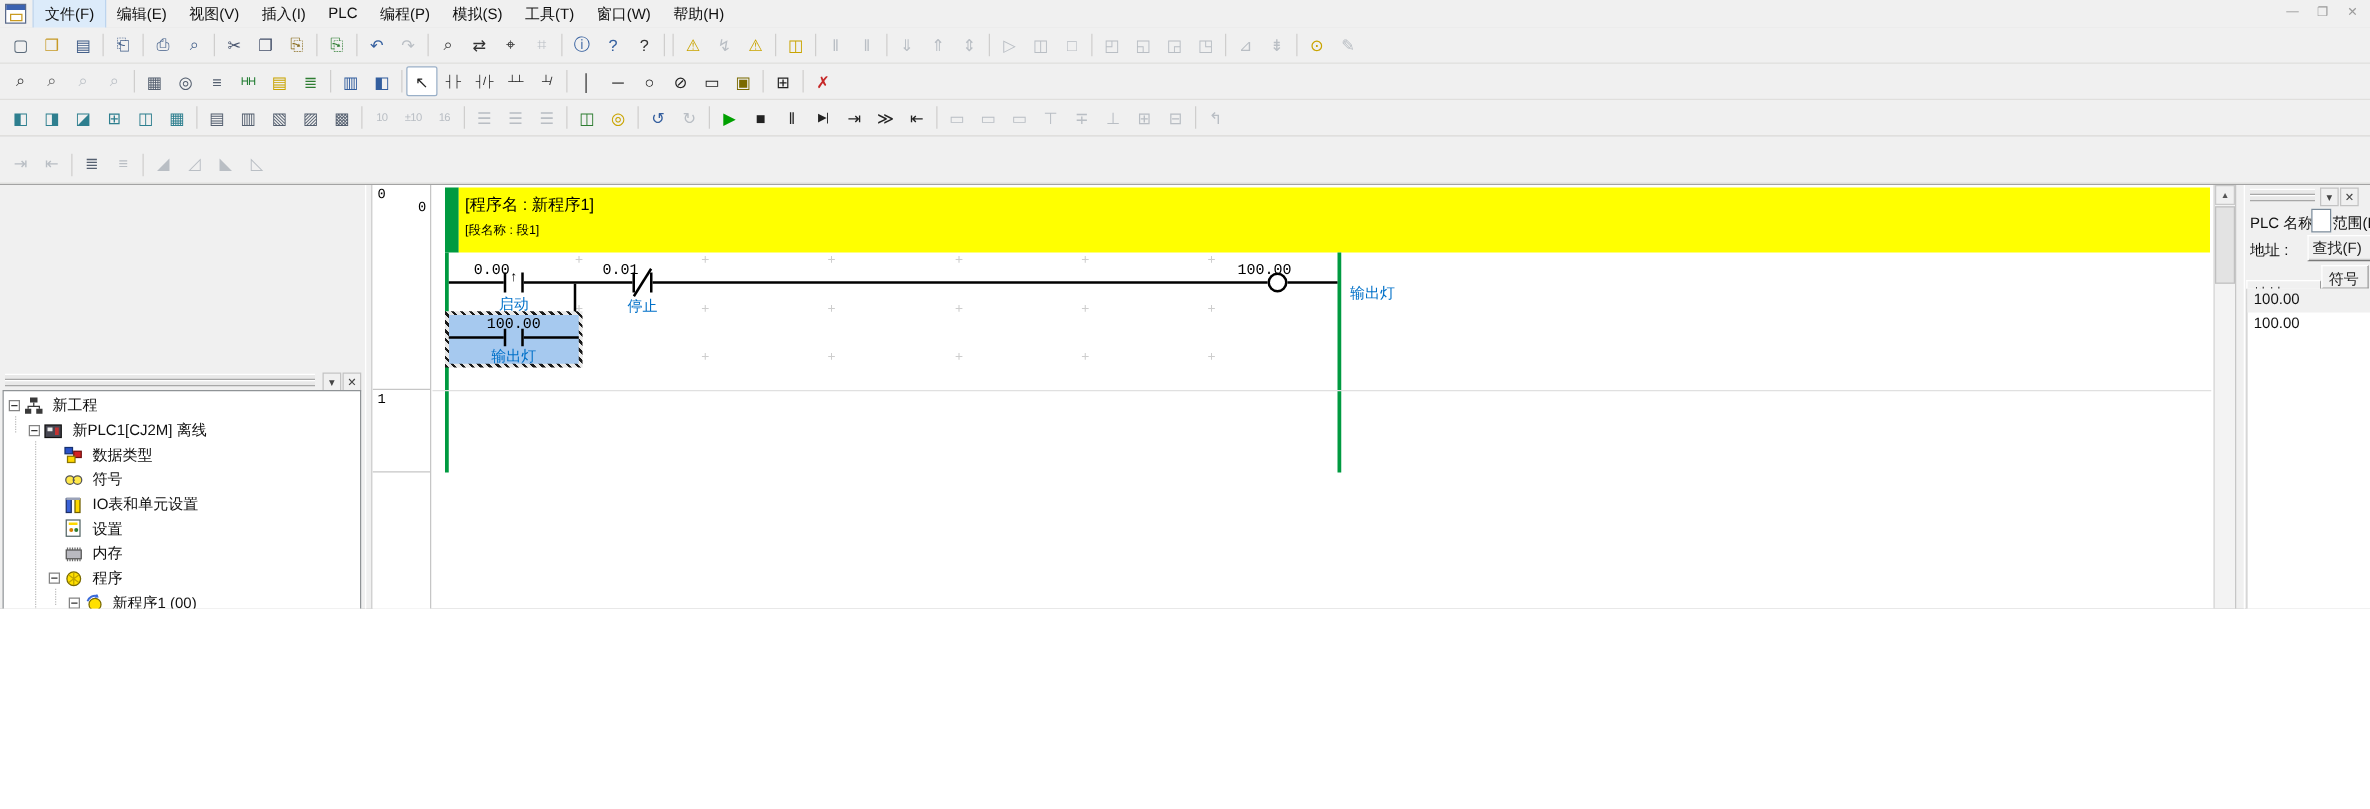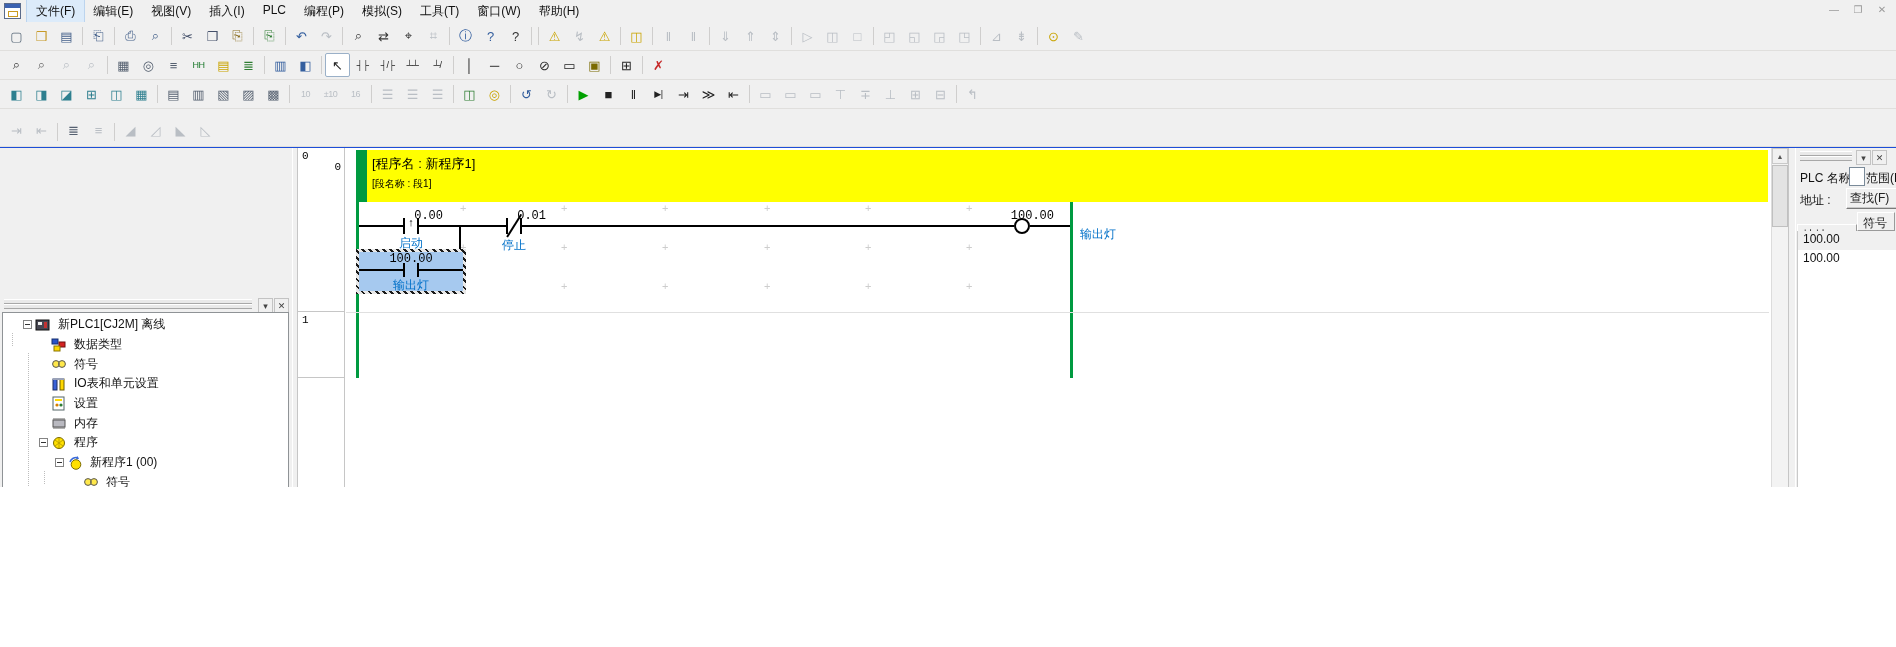--- a/index.html
+++ b/index.html
@@ -1,16 +1,16 @@
 <!DOCTYPE html>
 <html><head>
 <meta charset="utf-8">
 <style>
   html,body{margin:0;padding:0;background:#fff;}
-  .app{position:relative;width:1896px;height:487px;background:#1d4ed8;overflow:hidden;
+  .app{position:relative;width:1896px;height:487px;background:#a3a3a3;overflow:hidden;
        font-family:"Liberation Sans",sans-serif;font-size:12px;color:#222;-webkit-font-smoothing:antialiased;}
   
   .menubar{position:absolute;left:0;top:0;width:1896px;height:22px;background:#f0f0f0;
            border-bottom:1px solid #e2e2e2;display:flex;align-items:center;}
   .appicon{width:15px;height:14px;margin:0 6px 0 4px;background:#fff;border:1px solid #5a6a8a;position:relative;flex:none;}
   .appicon:before{content:"";position:absolute;left:0;top:0;right:0;height:4px;background:#3c62b0;}
   .appicon:after{content:"";position:absolute;left:3px;top:7px;width:8px;height:4px;border:1px solid #c99a20;}
   .mi{padding:3px 9px;font-size:12px;color:#111;cursor:default;}
   .mi.hl{background:#dcebfa;outline:1px solid #bcd4ee;}
   .winctl{position:absolute;right:6px;top:2px;display:flex;gap:8px;}
@@ -40,21 +40,21 @@
   .ic{width:16px;height:16px;flex:none;margin-right:4px;}
   .ic svg{display:block;}
   .tlabel{font-size:12px;color:#111;padding:1px 3px;}
   .tlabel.sel{background:#dcdcdc;}
   .guide{position:absolute;width:1px;border-left:1px dotted #bdbdbd;}
   
   .gutter-cell{position:relative;border-bottom:1px solid #c6c6c6;box-sizing:border-box;}
   .rnum{position:absolute;left:4px;top:2px;font-family:"Liberation Mono",monospace;font-size:11px;color:#000;}
   .rstep{position:absolute;right:3px;top:13px;font-family:"Liberation Mono",monospace;font-size:11px;color:#000;}
   .wire{position:absolute;background:#000;}
-  .addr{position:absolute;width:64px;text-align:right;font-family:"Liberation Mono",monospace;font-size:12px;color:#000;}
+  .addr{position:absolute;width:64px;text-align:left;font-family:"Liberation Mono",monospace;font-size:12px;color:#000;}
   .cmt{position:absolute;width:64px;text-align:center;font-size:12px;color:#0070c8;}
   .gmark{position:absolute;font-size:11px;color:#cdcdcd;line-height:10px;}
   .selbox{position:absolute;left:356px;top:249px;width:110px;height:45px;box-sizing:border-box;
           border:3px solid transparent;
           background:linear-gradient(#a6c9ef,#a6c9ef) padding-box,
                      repeating-linear-gradient(45deg,#1a1a1a 0 2px,#e8e8e8 2px 5px) border-box;}
   
   .sbar{position:absolute;left:1771px;top:148px;width:17px;height:499px;background:#f3f3f3;border-left:1px solid #dcdcdc;box-sizing:border-box;}
   .sbtn{position:absolute;left:0;width:16px;height:16px;background:#f0f0f0;border:1px solid #c9c9c9;box-sizing:border-box;
         display:flex;align-items:center;justify-content:center;font-size:7px;color:#555;}
@@ -243,20 +243,32 @@
       <div class="tbtn dis">◺</div>
     </div>
 
   <div style="position:absolute;left:0;top:148px;width:292px;height:499px;background:#f0f0f0;">
     <div class="panel-grip" style="left:4px;top:151px;width:248px;"></div>
     <div class="panel-grip" style="left:4px;top:156px;width:248px;"></div>
     <div class="minibtn" style="left:258px;top:150px;">▾</div>
     <div class="minibtn" style="left:274px;top:150px;">✕</div>
     <div class="tree-client">
       <div id="tree-rows" style="position:relative;padding-top:2px;">
+          <div class="trow" style="padding-left: 4px;">
+            <div class="exp"></div>
+            <div class="ic">
+              <svg width="16" height="16" viewBox="0 0 16 16" stroke-width="1">
+                <rect x="5" y="1" width="6" height="4" fill="#3a3a3a"></rect>
+                <rect x="1" y="10" width="5" height="4" fill="#3a3a3a"></rect>
+                <rect x="10" y="10" width="5" height="4" fill="#3a3a3a"></rect>
+                <path d="M8 5v3 M3.5 10V8h9v2" stroke="#3a3a3a" fill="none"></path>
+              </svg>
+            </div>
+            <span class="tlabel">新工程</span>
+          </div>
           <div class="trow" style="padding-left: 20px;">
             <div class="exp"></div>
             <div class="ic">
               <svg width="16" height="16" viewBox="0 0 16 16" stroke-width="1">
                 <rect x="1" y="3" width="13" height="10" fill="#474752" stroke="#111"></rect>
                 <rect x="3" y="5" width="4" height="3" fill="#eee"></rect>
                 <rect x="9" y="5" width="3" height="6" fill="#c23232"></rect>
               </svg>
             </div>
             <span class="tlabel">新PLC1[CJ2M] 离线</span>

